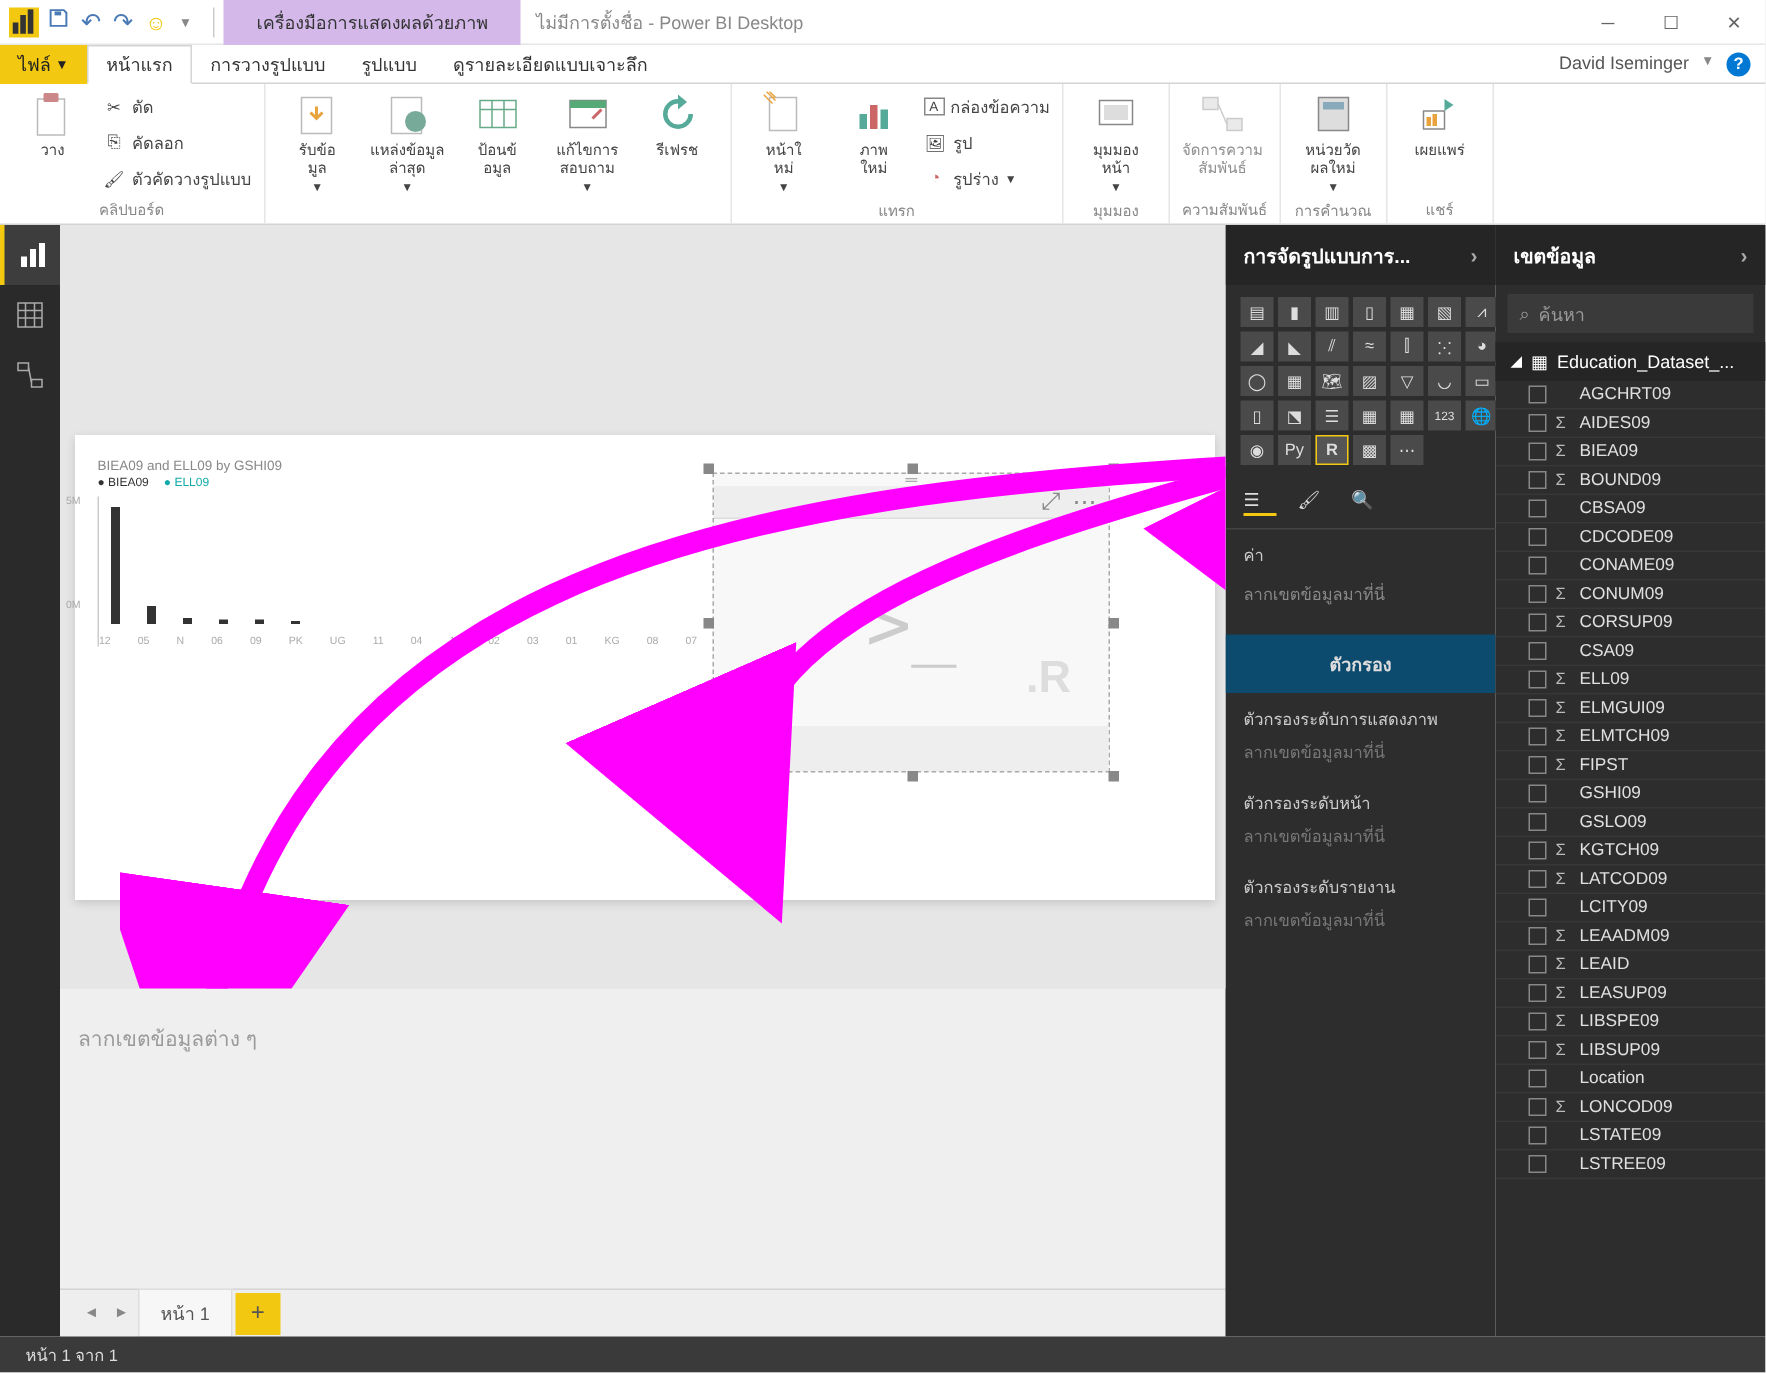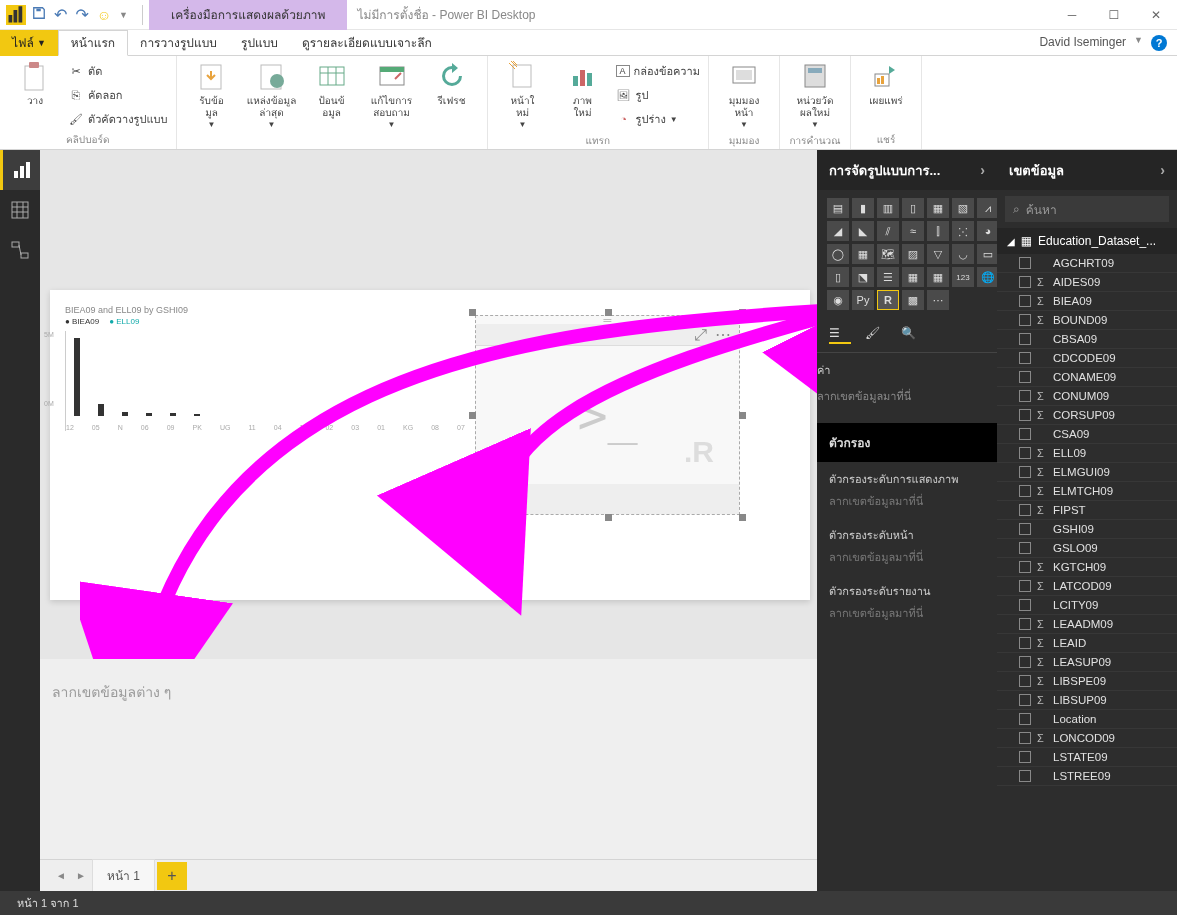--- a/index.html
+++ b/index.html
@@ -75,24 +75,24 @@
 .page-tabs .addtab { width:30px; height:28px; background:#f2c811; display:flex;align-items:center;justify-content:center; font-size:16px; color:#555;}
 
 
 .viz-pane { width: 180px; background: #2d2d2d; color: #ddd; display:flex; flex-direction:column; font-size:12px; }
 .pane-header { height: 40px; display: flex; align-items: center; padding: 0 12px; font-size: 13px; font-weight:600; color:#fff; justify-content:space-between; background:#252525;}
 .viz-gallery { display: grid; grid-template-columns: repeat(7, 22px); gap: 3px; padding: 8px 10px; }
 .viz-gallery .vg { width: 22px; height: 20px; background: #4a4a4a; display:flex;align-items:center;justify-content:center;font-size:11px;}
 .viz-gallery .vg.rvis{ background:#555; border:1px solid #f2c811; font-weight:bold;}
 .format-tabs { display:flex; gap:14px; padding:8px 12px; border-bottom:1px solid #444;}
 .format-tabs .ft{ width:22px; height:18px;}
-.fieldwell { padding: 8px 0; font-size:11px; }
+.fieldwell { padding: 8px 12px; font-size:11px; }
 .fieldwell .fw-label{ color:#ccc; margin-bottom:4px;}
 .fieldwell .fw-drop{ color:#888; padding:4px 0 10px 0;}
-.filters-section{ padding:10px 12px; background:#000000; font-size:12px; font-weight:600;}
+.filters-section{ padding:10px 12px; background:#0c4a6e; font-size:12px; font-weight:600;text-align:center;}
 .filter-item{ padding:8px 12px; font-size:11px;}
 .filter-item .fi-label{ color:#ccc; margin-bottom:4px;}
 .filter-item .fi-drop{ color:#777;}
 
 .fields-pane { width: 180px; background: #2d2d2d; color: #ddd; display:flex; flex-direction:column; font-size:12px;}
 .search-box { margin: 6px 8px; height: 26px; background: #3a3a3a; display:flex; align-items:center; padding:0 8px; color:#999; gap:6px;}
 .table-header { padding: 6px 10px; display:flex; align-items:center; gap:6px; background:#252525; font-size:12px; color:#fff; }
 .field-list { overflow-y: auto; flex:1;}
 .field-item { display:flex; align-items:center; gap:6px; padding:3px 10px 3px 22px; font-size:11.5px; color:#e0e0e0; border-bottom:1px solid rgba(255,255,255,0.05);}
 .field-item .cb{ width:12px; height:12px; border:1px solid #888; }
@@ -291,20 +291,36 @@
               <rect x="3" y="5" width="22" height="16" fill="#fff" stroke="#888"></rect>
               <rect x="6" y="8" width="16" height="10" fill="#ddd"></rect>
             </svg>
           </div>
           <span style="white-space:pre-line;">มุมมอง
 หน้า</span>
           <span style="font-size:8px;">▼</span>
         </div>
     </div>
     <div class="grouplabel">มุมมอง</div>
+  </div>
+  <div class="rgroup">
+    <div class="buttons">
+      <div class="rbtn-large" style="opacity:0.6;">
+          <div class="ico">
+            <svg width="30" height="28">
+              <rect x="2" y="3" width="10" height="8" fill="#ddd" stroke="#aaa"></rect>
+              <rect x="18" y="17" width="10" height="8" fill="#ddd" stroke="#aaa"></rect>
+              <line x1="12" y1="7" x2="18" y2="21" stroke="#aaa"></line>
+            </svg>
+          </div>
+          <span style="white-space:pre-line;">จัดการความ
+สัมพันธ์</span>
+        </div>
+    </div>
+    <div class="grouplabel">ความสัมพันธ์</div>
   </div>
   <div class="rgroup">
     <div class="buttons">
       <div class="rbtn-large">
           <div class="ico">
             <svg width="30" height="28">
               <rect x="5" y="3" width="20" height="22" fill="#ddd" stroke="#888"></rect>
               <rect x="8" y="6" width="14" height="5" fill="#8ab"></rect>
             </svg>
           </div>

